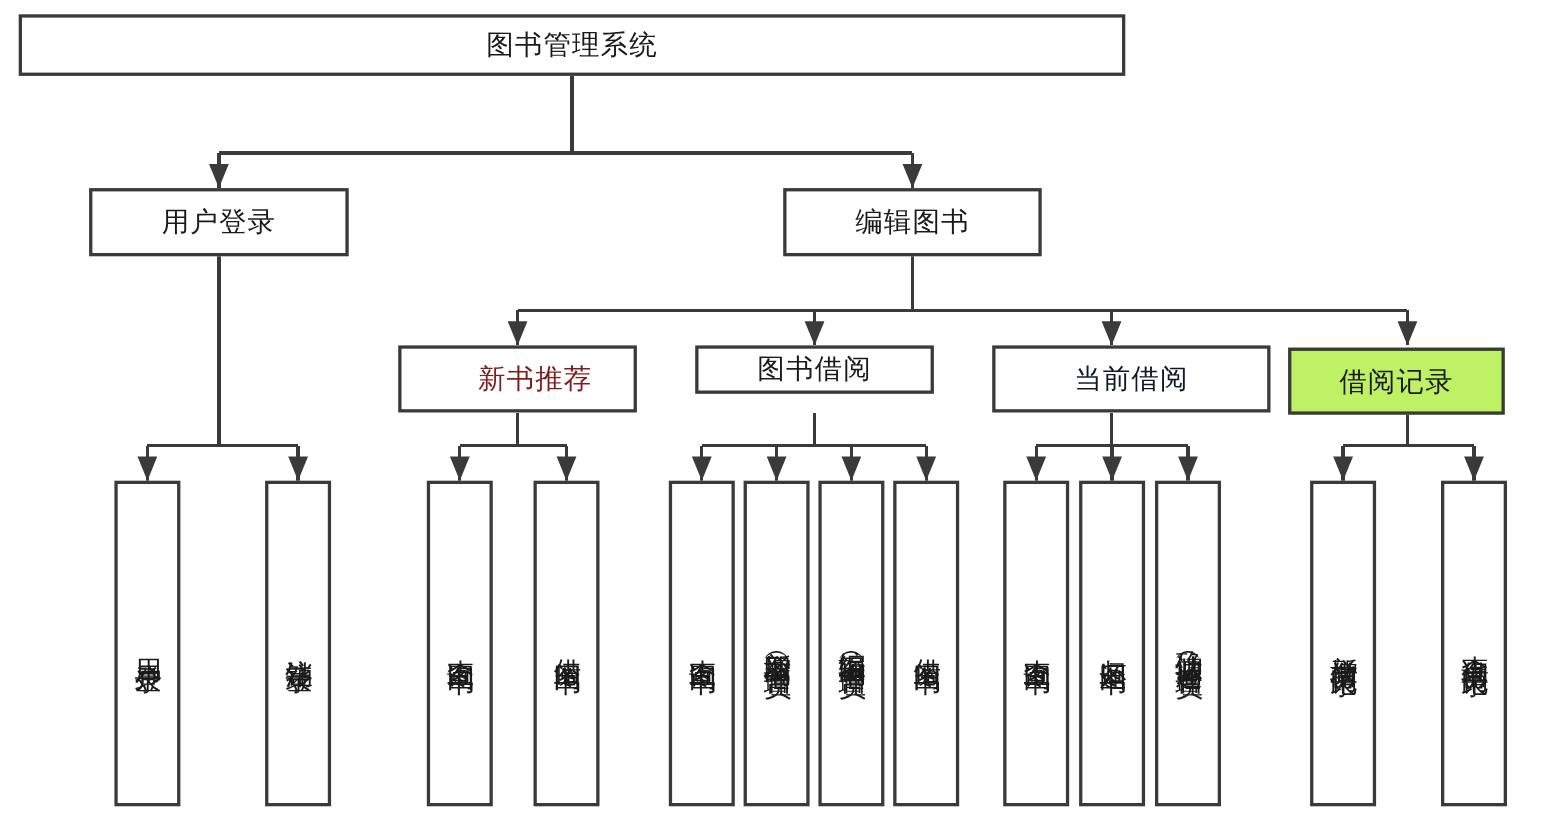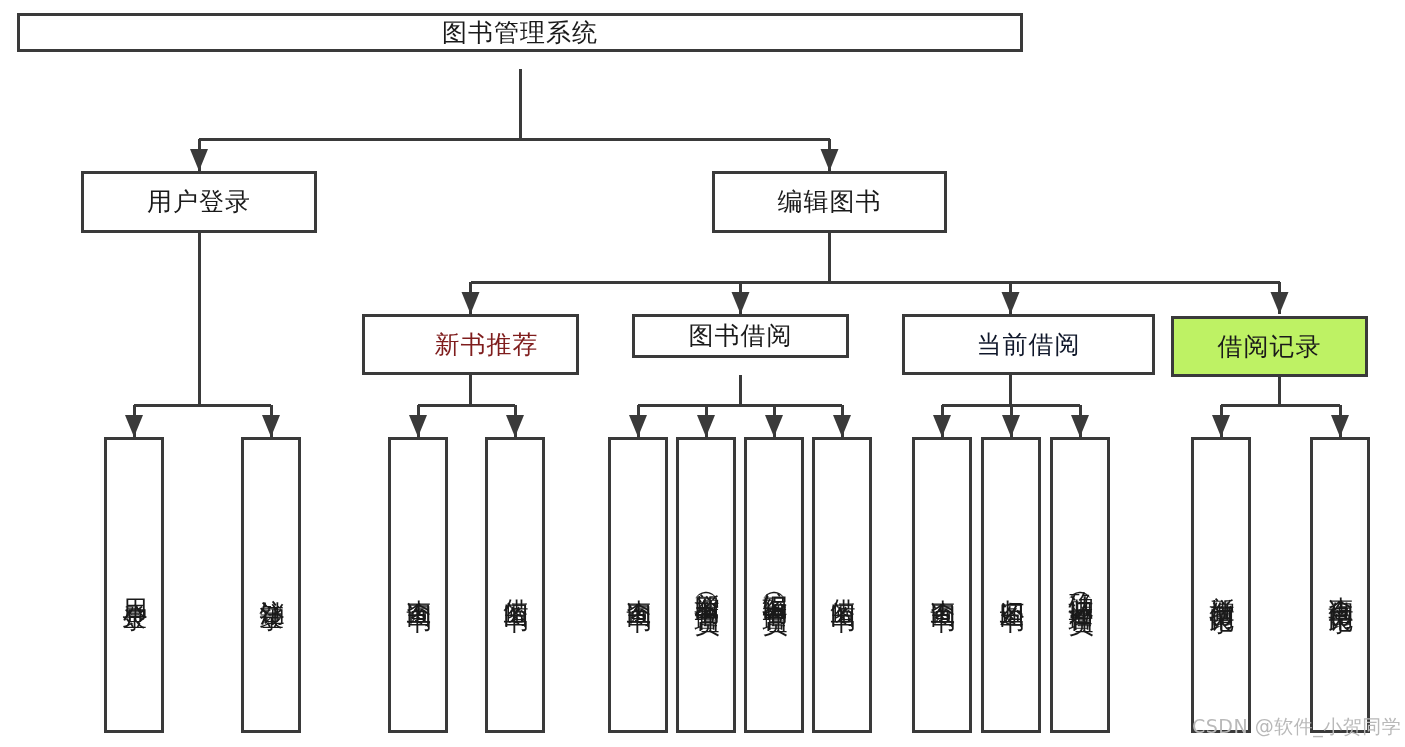--- a/index.html
+++ b/index.html
@@ -114,21 +114,21 @@
       <line x1="1080" y1="405" x2="1080" y2="437" stroke="#3a3a3a" stroke-width="3" shape-rendering="crispEdges"></line>
       <path d="M 1071 415 L 1089 415 L 1080 437 Z" fill="#3a3a3a"></path>
       <line x1="1279.5" y1="375" x2="1279.5" y2="405" stroke="#3a3a3a" stroke-width="3" shape-rendering="crispEdges"></line>
       <line x1="1221" y1="405" x2="1340" y2="405" stroke="#3a3a3a" stroke-width="3" shape-rendering="crispEdges"></line>
       <line x1="1221" y1="405" x2="1221" y2="437" stroke="#3a3a3a" stroke-width="3" shape-rendering="crispEdges"></line>
       <path d="M 1212 415 L 1230 415 L 1221 437 Z" fill="#3a3a3a"></path>
       <line x1="1340" y1="405" x2="1340" y2="437" stroke="#3a3a3a" stroke-width="3" shape-rendering="crispEdges"></line>
       <path d="M 1331 415 L 1349 415 L 1340 437 Z" fill="#3a3a3a"></path>
     </svg>
   <div id="nodes">
-      <div class="node horiz" style="left: 17px; top: 13px; width: 1006px; height: 39px; border-color: rgb(58, 58, 58); background: rgb(255, 255, 255); color: rgb(26, 26, 26);">
+      <div class="node horiz" style="left: 17px; top: 13px; width: 1006px; height: 56px; border-color: rgb(58, 58, 58); background: rgb(255, 255, 255); color: rgb(26, 26, 26);">
         <span class="label">图书管理系统</span>
       </div>
       <div class="node horiz" style="left: 81px; top: 171px; width: 236px; height: 62px; border-color: rgb(58, 58, 58); background: rgb(255, 255, 255); color: rgb(26, 26, 26);">
         <span class="label">用户登录</span>
       </div>
       <div class="node horiz" style="left: 712px; top: 171px; width: 235px; height: 62px; border-color: rgb(58, 58, 58); background: rgb(255, 255, 255); color: rgb(26, 26, 26);">
         <span class="label">编辑图书</span>
       </div>
       <div class="node horiz" style="left: 362px; top: 314px; width: 217px; height: 61px; border-color: rgb(58, 58, 58); background: rgb(255, 255, 255); color: #7f1d1d; padding-left: 32px;">
         <span class="label">新书推荐</span>
@@ -175,14 +175,13 @@
       <div class="node vert" style="left: 1050px; top: 437px; width: 60px; height: 296px; border-color: rgb(58, 58, 58); background: rgb(255, 255, 255); color: rgb(26, 26, 26);">
         <span class="label">确认归还（管理员）</span>
       </div>
       <div class="node vert" style="left: 1191px; top: 437px; width: 60px; height: 296px; border-color: rgb(58, 58, 58); background: rgb(255, 255, 255); color: rgb(26, 26, 26);">
         <span class="label">新增借阅记录</span>
       </div>
       <div class="node vert" style="left: 1310px; top: 437px; width: 60px; height: 296px; border-color: rgb(58, 58, 58); background: rgb(255, 255, 255); color: rgb(26, 26, 26);">
         <span class="label">查询借阅记录</span>
       </div>
     </div>
-  <div class="watermark" style="left:1192px; top:714px;">CSDN @软件_小贺同学</div>
 </div>
 
 </body></html>

